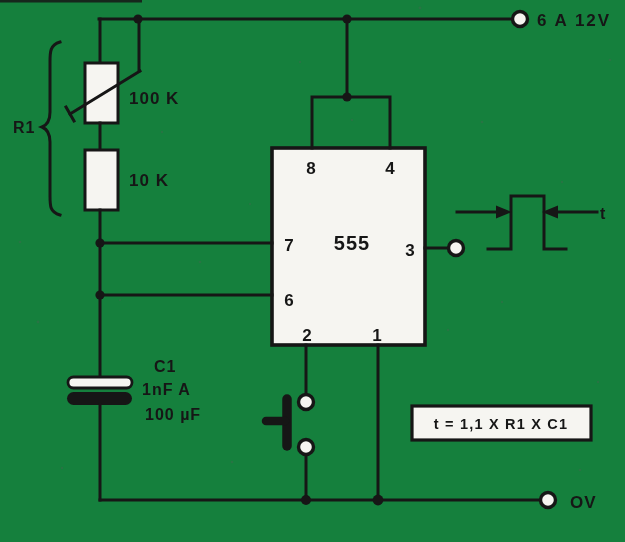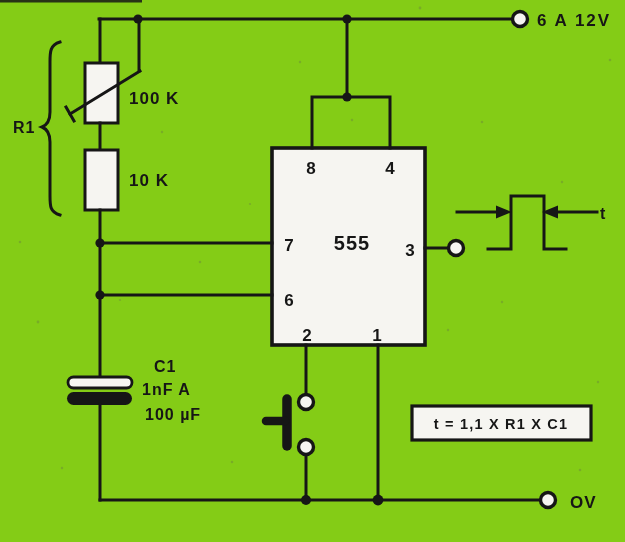--- a/index.html
+++ b/index.html
@@ -1,18 +1,18 @@
 <!DOCTYPE html>
 <html><head>
 <meta charset="utf-8">
 <style>
   html,body{margin:0;padding:0;background:#e9e8e4;}
   #stage{
     position:relative;width:625px;height:542px;overflow:hidden;
-    background:#84cc16;
+    background:#15803d;
     font-family:"Liberation Sans", sans-serif;
   }
   svg{position:absolute;left:0;top:0;}
   text{
     font-family:"Liberation Sans", sans-serif;
     font-weight:bold;
     fill:#161616;
   }
   .wire{stroke:#161616;stroke-width:3;fill:none;stroke-linecap:square;}
   .thick{stroke-width:3.6;}

